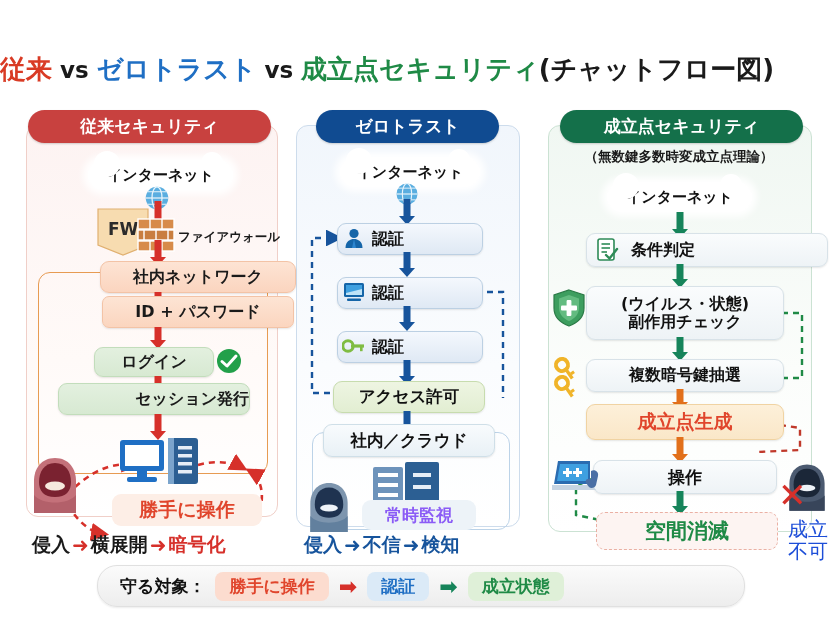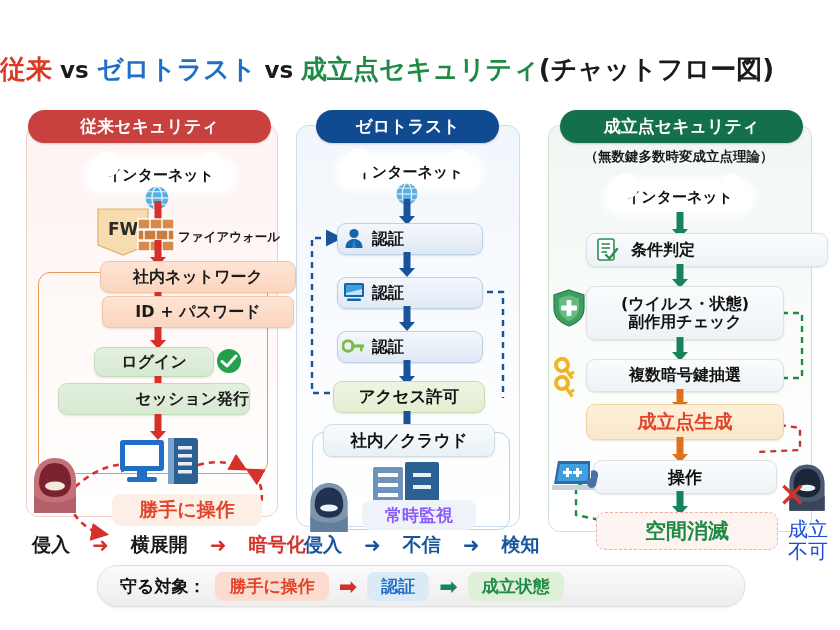--- a/index.html
+++ b/index.html
@@ -82,21 +82,21 @@
      width:0;height:0;border-left:8px solid transparent;border-right:8px solid transparent;}
   .a-red .shaft{background:#d6302a;} .a-red .head{border-top:9px solid #d6302a;}
   .a-blue .shaft{background:#17549c;} .a-blue .head{border-top:9px solid #17549c;}
   .a-green .shaft{background:#16845a;} .a-green .head{border-top:9px solid #16845a;}
   .a-orange .shaft{background:#e2701b;} .a-orange .head{border-top:9px solid #e2701b;}
 
   
   svg.conn{position:absolute;left:0;top:0;width:840px;height:630px;pointer-events:none;}
 
   
-  .flowrow{position:absolute;display:flex;align-items:center;gap:22px;
+  .flowrow{position:absolute;display:flex;align-items:center;gap:2px;
       font-size:19px;font-weight:bold;white-space:nowrap;}
   .ar-red{color:#d6302a;font-size:20px;}
   .ar-blue{color:#17549c;font-size:20px;}
 
   
   #bottombar{position:absolute;left:97px;top:565px;width:646px;height:40px;
      border-radius:20px;background:linear-gradient(180deg,#fbfbfb,#ededed);
      border:1px solid #e0e0e0;display:flex;align-items:center;
      box-shadow:0 1px 2px rgba(0,0,0,.08);}
   #bottombar .lbl{margin-left:22px;font-size:17px;font-weight:bold;color:#111;white-space:nowrap;}

